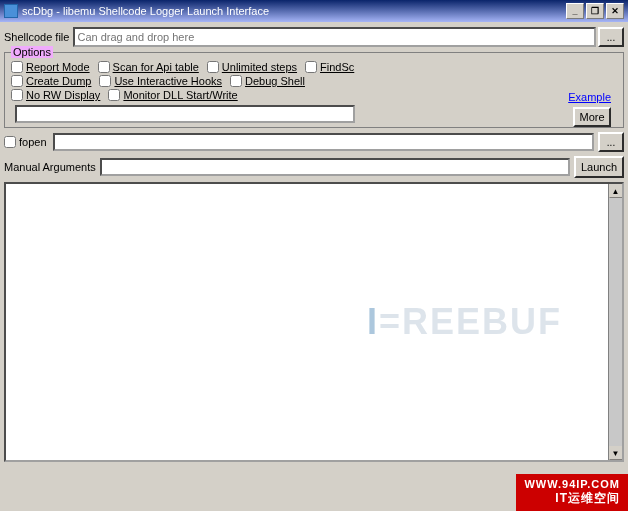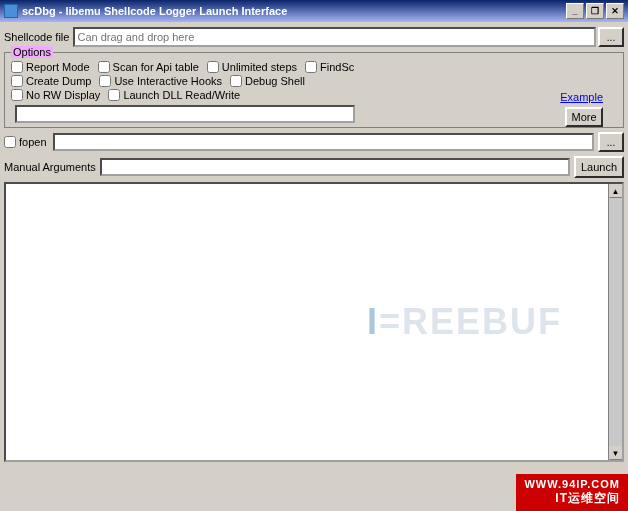--- a/index.html
+++ b/index.html
@@ -30,21 +30,21 @@
     }
     .title-icon {
       width: 14px;
       height: 14px;
       background: #4a90d9;
       border: 1px solid #2266aa;
       display: inline-block;
     }
     .title-text {
       font-size: 11px;
-      font-weight: bold;
+      font-weight: normal;
       color: white;
     }
     .title-buttons {
       display: flex;
       gap: 2px;
     }
     .title-btn {
       width: 18px;
       height: 16px;
       background: #d4d0c8;
@@ -126,20 +126,21 @@
     .options-grid {
       display: flex;
       flex-direction: column;
       gap: 2px;
       margin-top: 4px;
     }
     .options-row {
       display: flex;
       align-items: center;
       gap: 8px;
+      text-decoration: underline;
     }
 
     .checkbox-item {
       display: flex;
       align-items: center;
       gap: 3px;
       white-space: nowrap;
     }
     .checkbox-item input[type="checkbox"] {
       width: 12px;
@@ -213,21 +214,21 @@
       height: 18px;
       border: 2px inset #a0a0a0;
       background: white;
       font-size: 11px;
       padding: 0 2px;
     }
 
     
     .right-buttons {
       position: absolute;
-      right: 20px;
+      right: 12px;
       top: 38px;
       display: flex;
       flex-direction: column;
       gap: 4px;
       align-items: flex-end;
     }
     .example-link {
       color: blue;
       text-decoration: underline;
       cursor: pointer;
@@ -419,21 +420,21 @@
             </div>
           </div>
 
           <div class="options-row">
             <div class="checkbox-item">
               <input type="checkbox" id="no_rw" style="">
               <label class="checkbox-label" for="no_rw">No RW Display</label>
             </div>
             <div class="checkbox-item">
               <input type="checkbox" id="monitor_dll" style="">
-              <label class="checkbox-label" for="monitor_dll">Launch DLL Read/Write</label>
+              <label class="checkbox-label" for="monitor_dll">Monitor DLL Start/Write</label>
             </div>
           </div>
 
           <div class="process-row">
             <input class="process-input" type="text" style="">
           </div>
         </div>
 
         <div class="right-buttons">
           <span class="example-link">Example</span>

